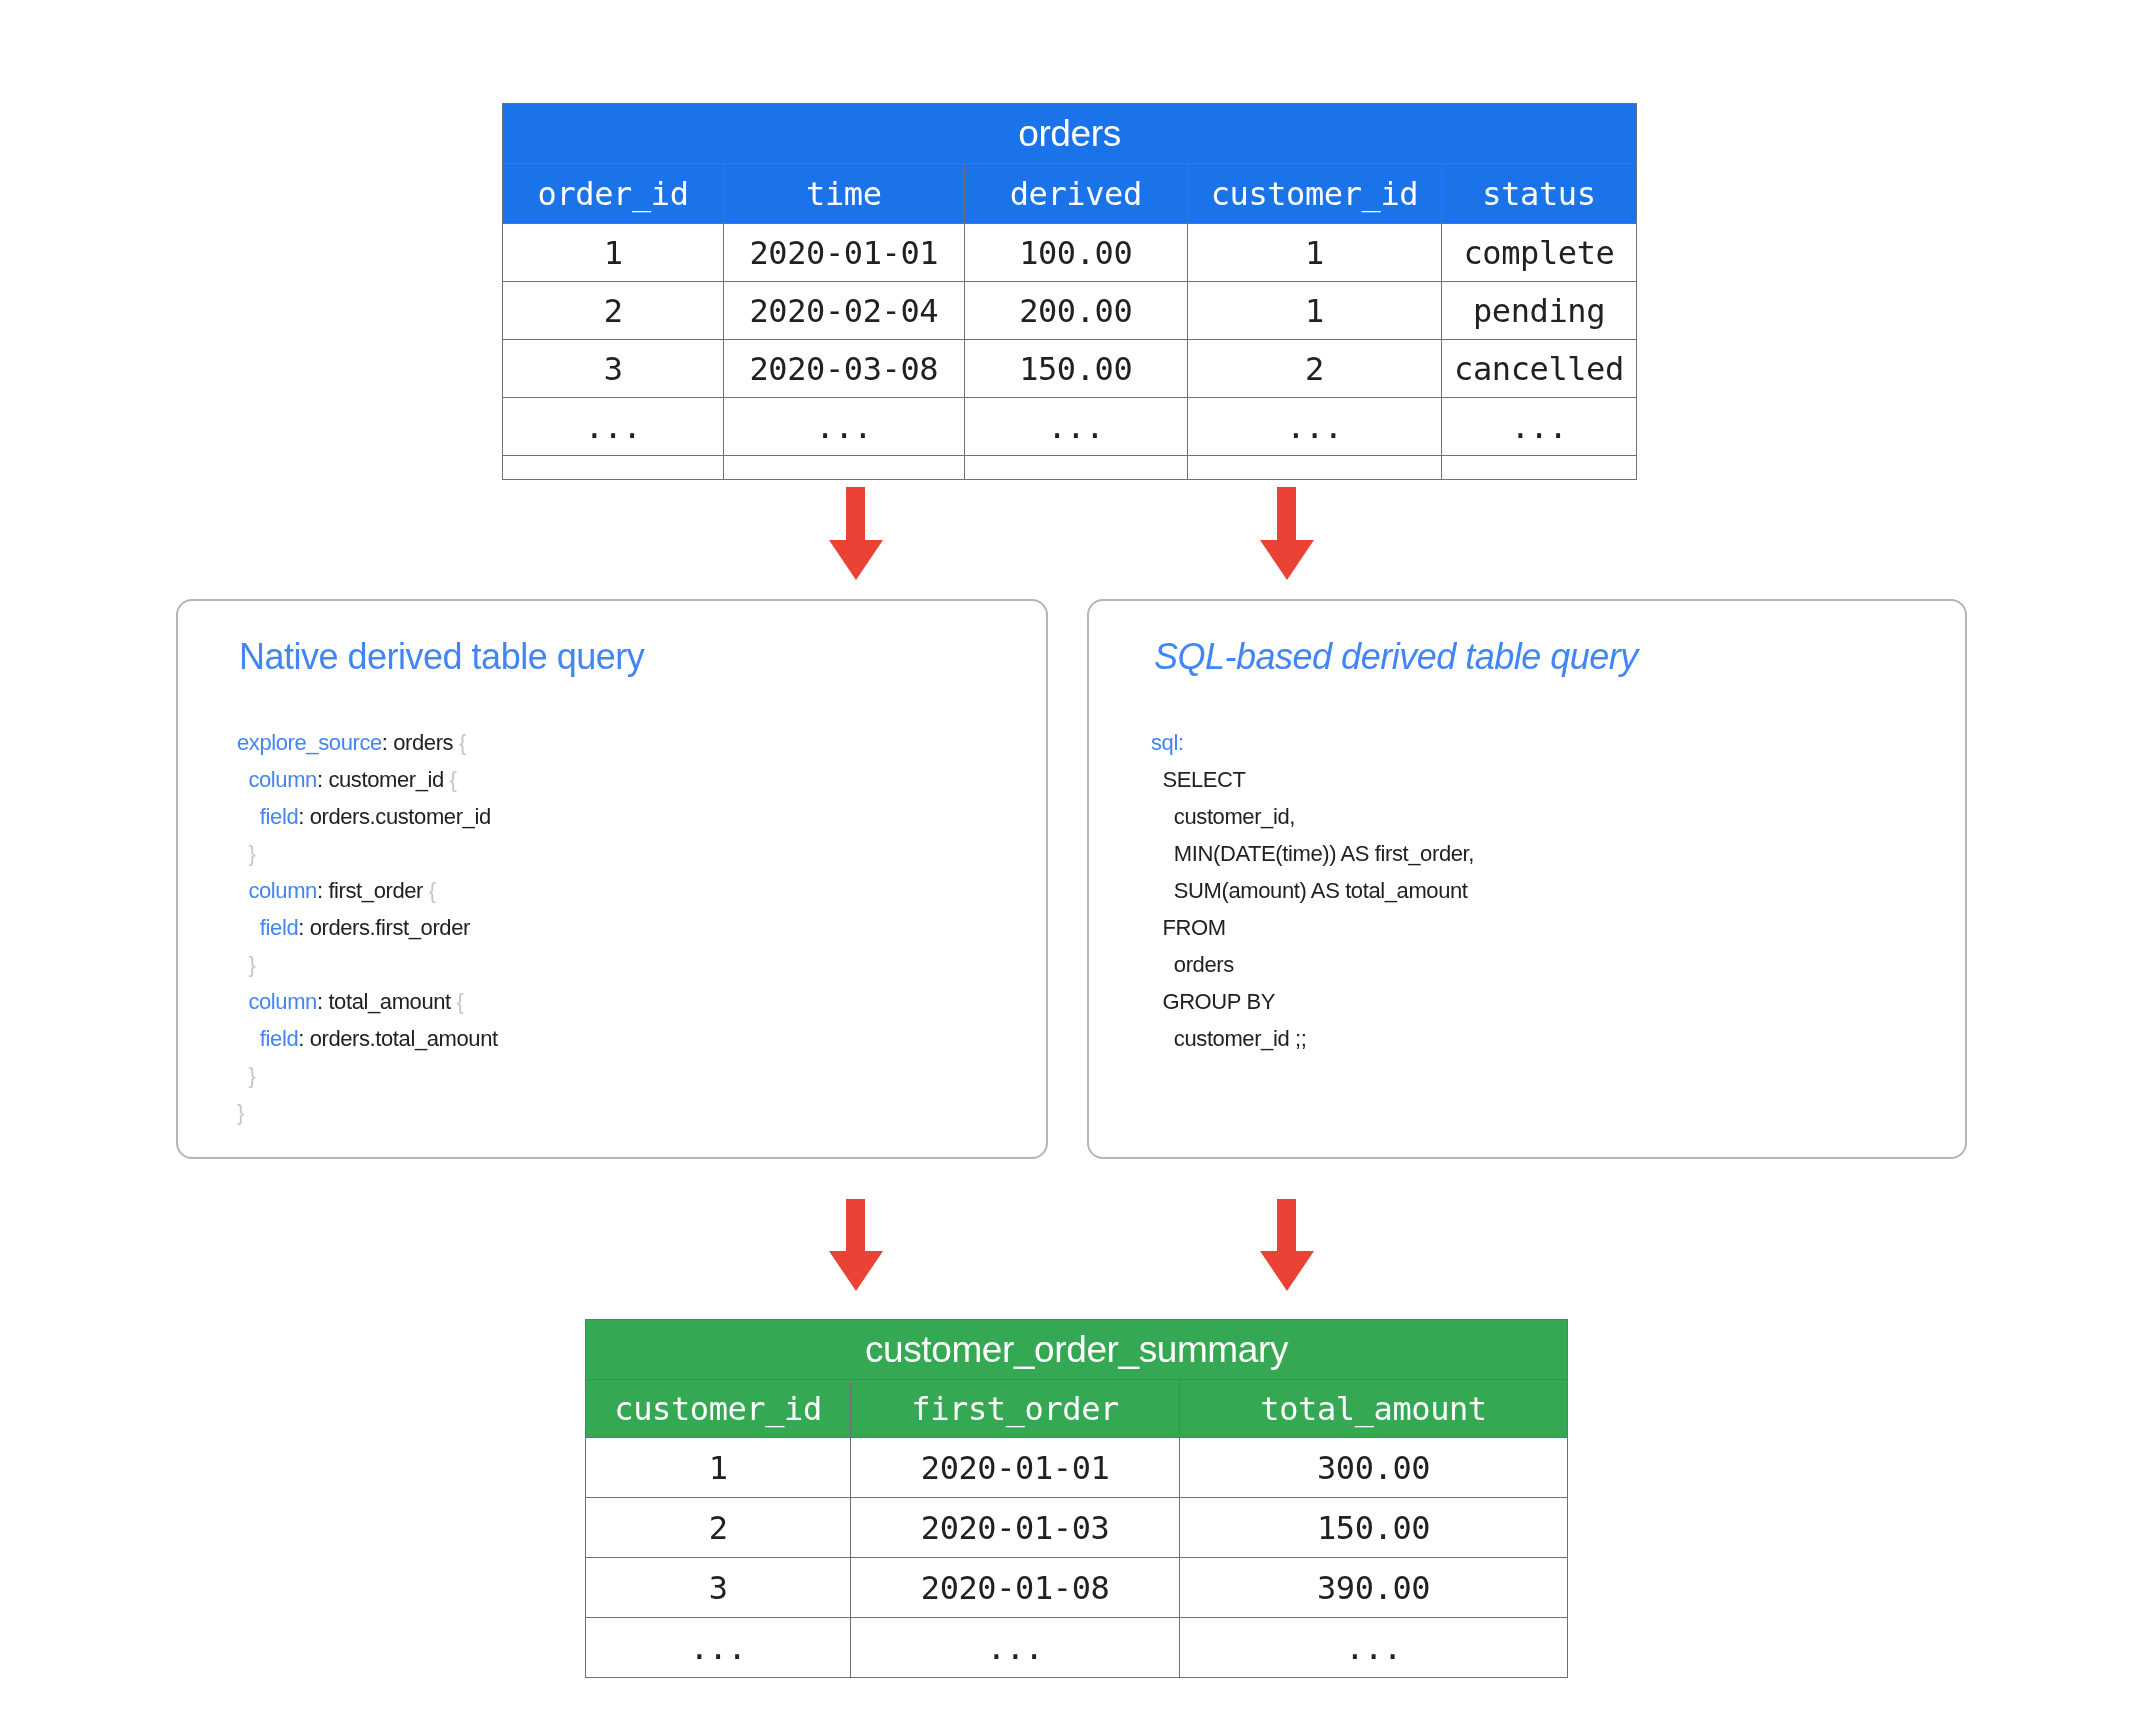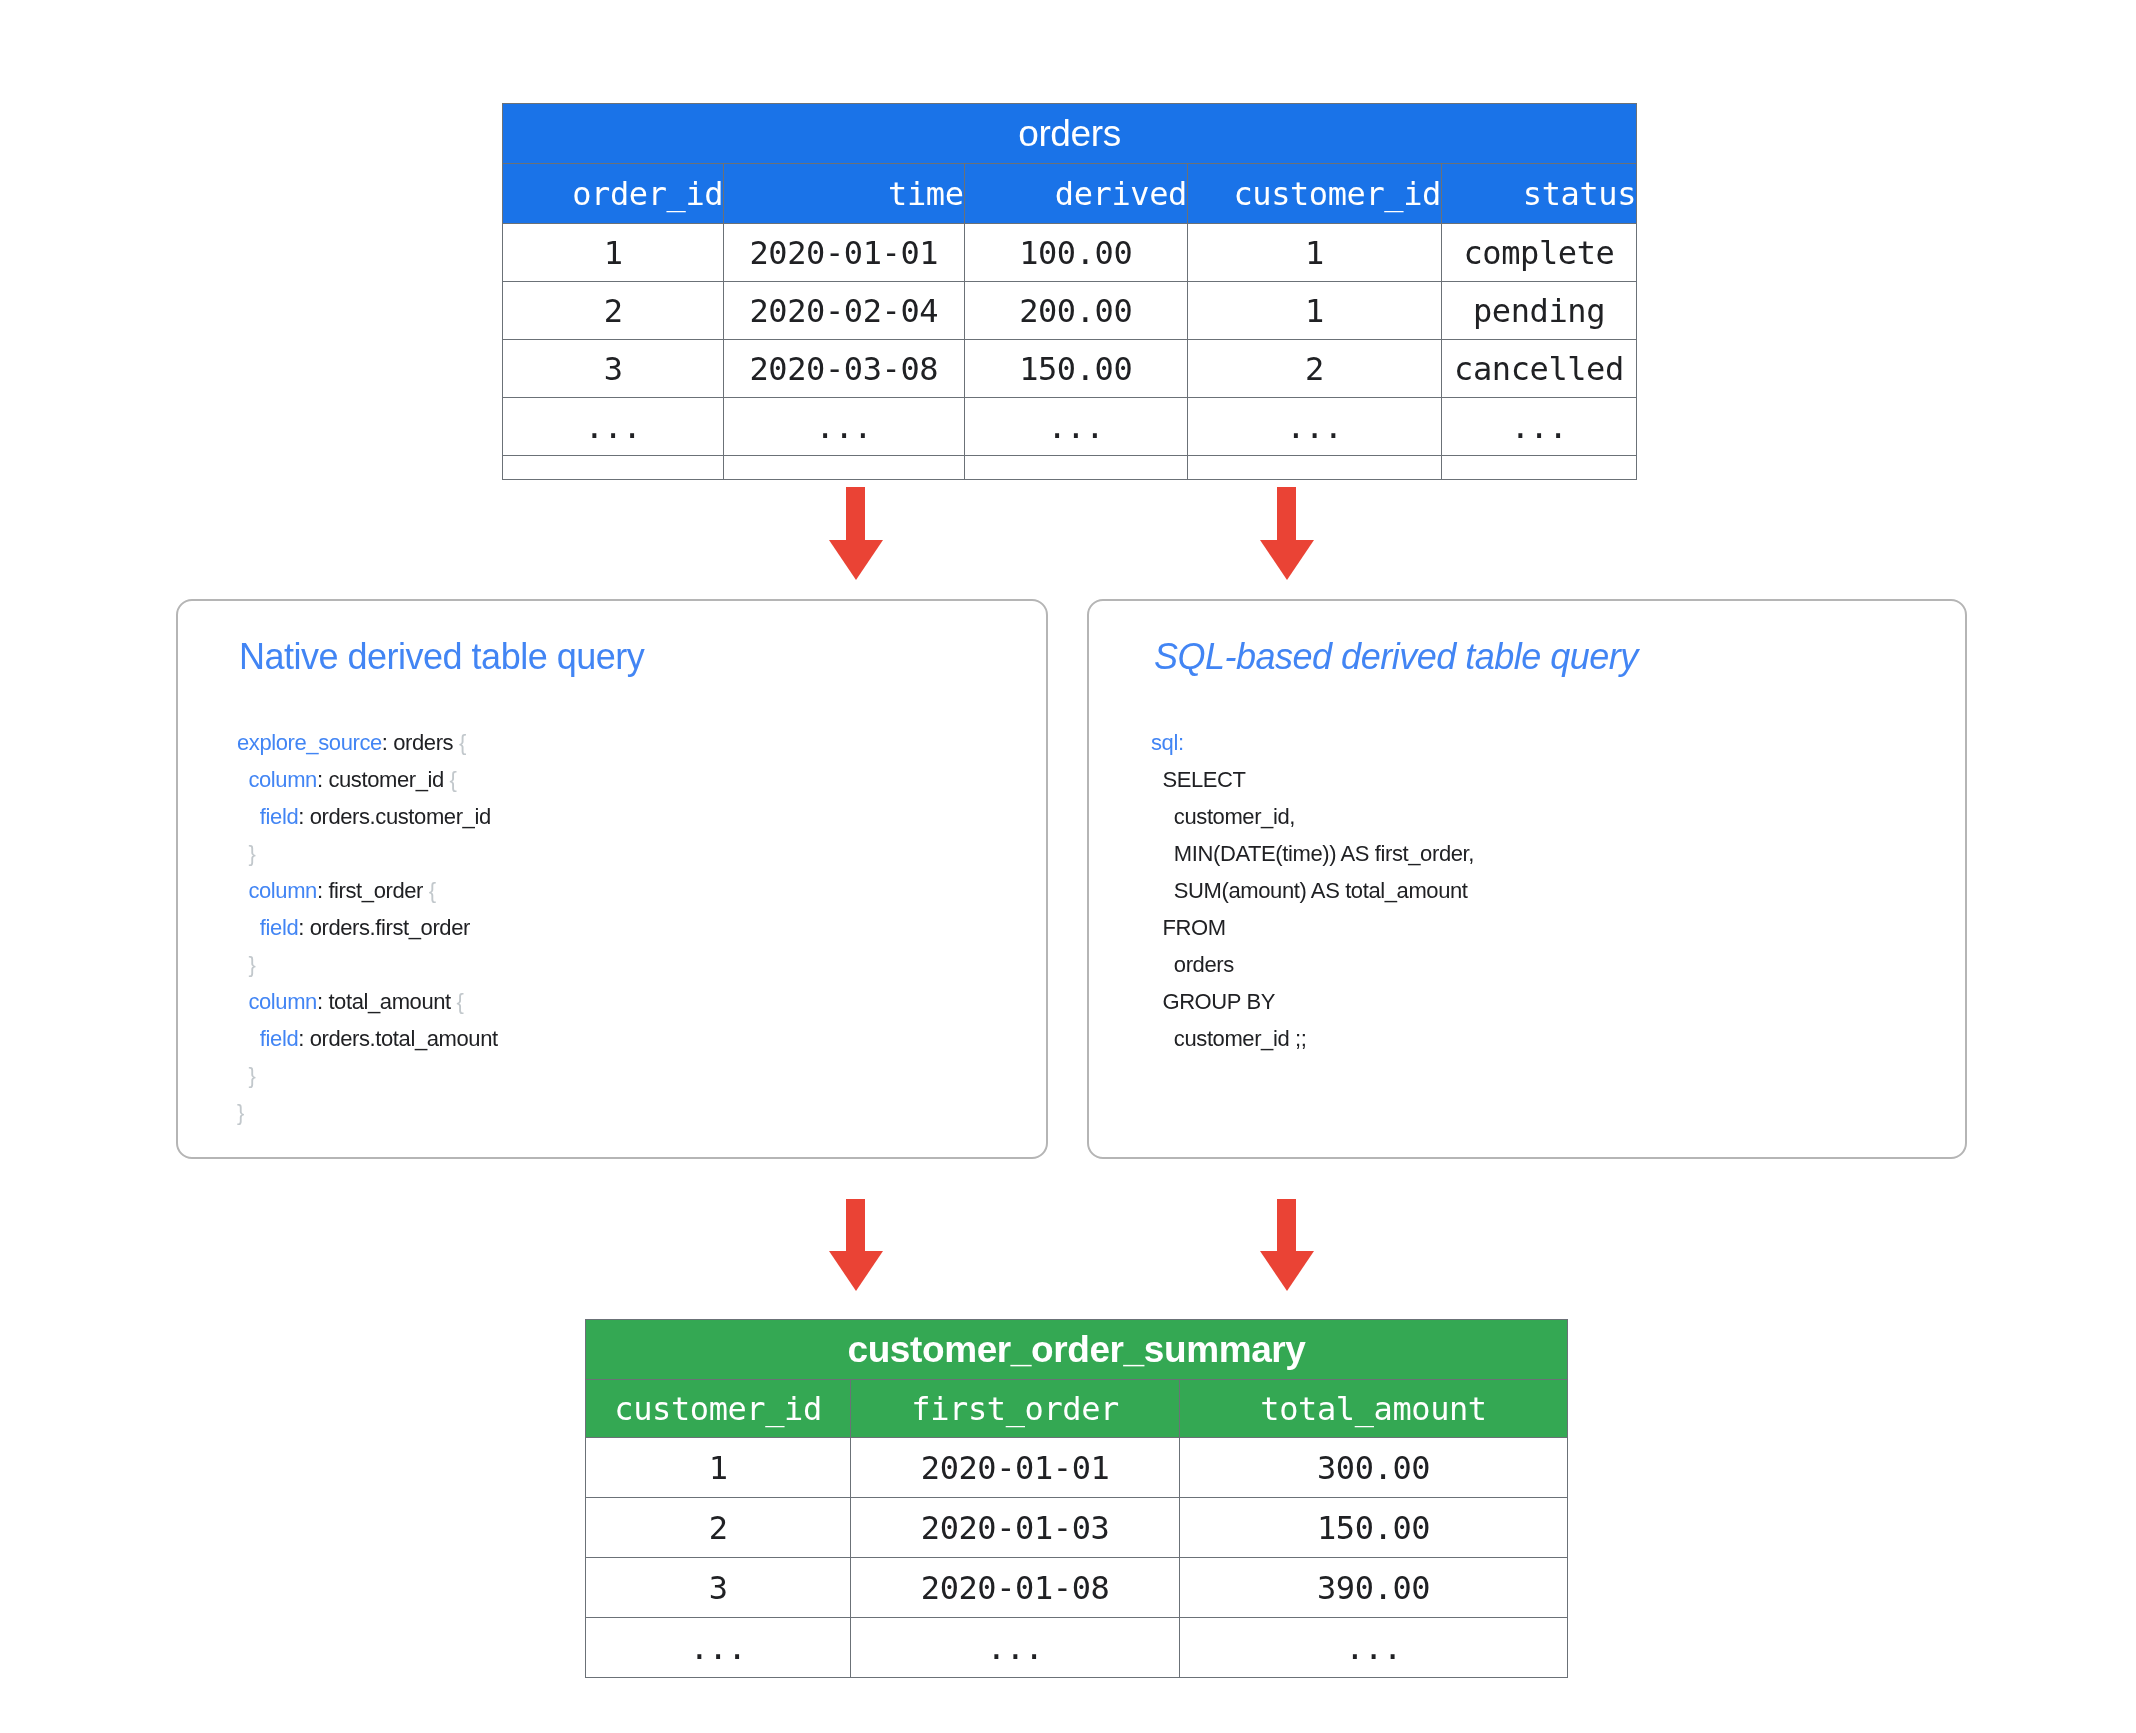--- a/index.html
+++ b/index.html
@@ -52,33 +52,33 @@
 
   
   #orders-table {
     left: 502px;
     top: 103px;
     width: 1135px;
   }
   #orders-table .tbl-title,
   #orders-table .col-head { background: #1a73e8; }
   #orders-table .title-row td { height: 59px; }
-  #orders-table .head-row td  { height: 59px; text-align: right; }
+  #orders-table .head-row td  { height: 59px; }
   #orders-table .body-row td  { height: 57px; }
   #orders-table .clip-row td  { height: 23px; }
 
   
   #summary-table {
     left: 585px;
     top: 1319px;
     width: 983px;
   }
   #summary-table .tbl-title,
   #summary-table .col-head { background: #34a853; }
-  #summary-table .title-row td { height: 59px; font-weight: bold; }
+  #summary-table .title-row td { height: 59px; }
   #summary-table .head-row td  { height: 57px; }
   #summary-table .body-row td  { height: 59px; }
 
   
   .arrow {
     position: absolute;
     width: 53px;
   }
   .arrow .shaft {
     width: 18.7px;

